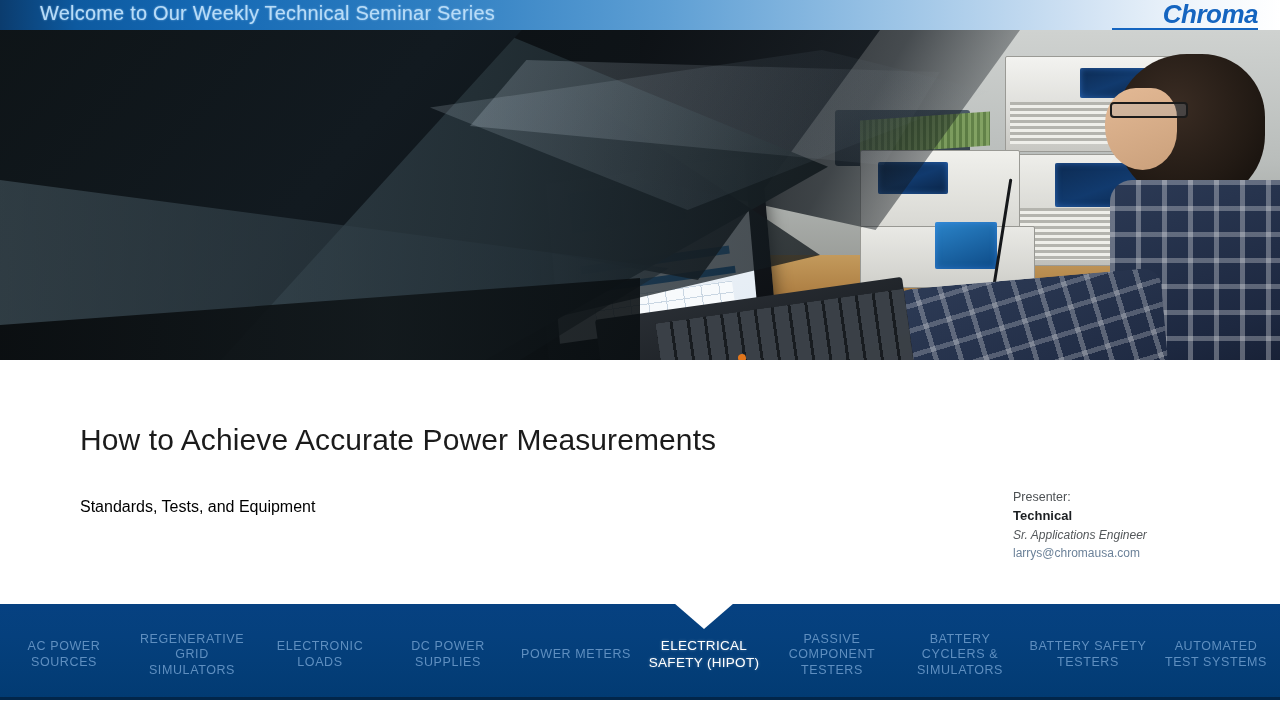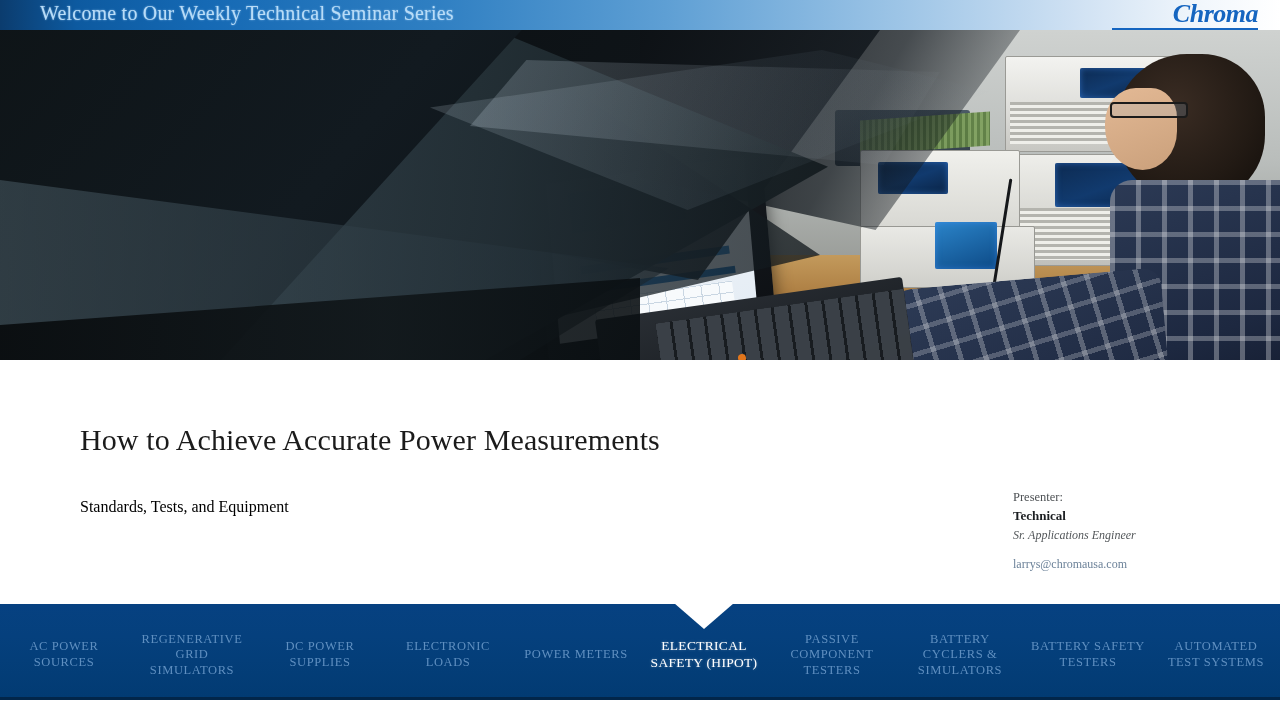--- a/index.html
+++ b/index.html
@@ -1,20 +1,20 @@
 <!DOCTYPE html>
 <html><head>
 <meta charset="utf-8">
 <title>Chroma Webinar Title Slide</title>
 <style>
   * { margin:0; padding:0; box-sizing:border-box; }
   html,body { width:1280px; height:720px; overflow:hidden; background:#fff; }
   body { font-family:"Liberation Sans", sans-serif; }
 
-  .slide { position:relative; width:1280px; height:720px; background:#ffffff; overflow:hidden;font-family:Liberation Serif, serif; }
+  .slide { position:relative; width:1280px; height:720px; background:#ffffff; overflow:hidden; }
 
   
   .banner {
     position:absolute; left:0; top:0; width:1280px; height:30px;
     background:linear-gradient(to right,
         #0b3c6e 0%, #0d5aa0 6%, #1569b4 16%, #2f7fc2 34%,
         #5e9fd4 52%, #9cc4e6 70%, #cfe1f3 84%, #f2f7fc 94%, #ffffff 100%);
     overflow:hidden;
   }
   .banner-text {
@@ -219,21 +219,21 @@
   .title-2 { top:101px; }
   .subtitle {
     position:absolute; left:80px; top:138px;
     font-size:16px; font-weight:400; color:#000000; white-space:nowrap;
   }
 
   .presenter { position:absolute; left:1013px; top:128px; line-height:1.45; }
   .p-label { font-size:12.5px; color:#4d5154; }
   .p-name  { font-size:13px; color:#1c1f22; font-weight:bold; margin-top:1px; }
   .p-role  { font-size:12px; color:#53575a; font-style:italic; margin-top:1px; }
-  .p-mail  { font-size:12px; color:#6c8299; margin-top:12px; }
+  .p-mail  { font-size:12px; color:#6c8299; margin-top:1px; }
 
   
   .navbar {
     position:absolute; left:0; top:604px; width:1280px; height:96px;
     background:linear-gradient(180deg,#064181 0%, #05407d 35%, #023b73 100%);
     border-bottom:3px solid #02264a;
   }
   .nav-notch {
     position:absolute; left:0; top:0; width:1280px; height:24px; pointer-events:none;
   }
@@ -342,24 +342,24 @@
   <div class="navbar">
     <div class="nav-notch">
       <div class="notch-tri" style="left: 674px;"></div>
     </div>
     <div class="nav-items" id="nav-items">
         <div class="nav-item">AC POWER
 SOURCES</div>
         <div class="nav-item">REGENERATIVE
 GRID
 SIMULATORS</div>
+        <div class="nav-item">ELECTRONIC
+LOADS</div>
         <div class="nav-item">DC POWER
 SUPPLIES</div>
-        <div class="nav-item">ELECTRONIC
-LOADS</div>
         <div class="nav-item">POWER METERS</div>
         <div class="nav-item active">ELECTRICAL
 SAFETY (HIPOT)</div>
         <div class="nav-item">PASSIVE
 COMPONENT
 TESTERS</div>
         <div class="nav-item">BATTERY
 CYCLERS &amp;
 SIMULATORS</div>
         <div class="nav-item">BATTERY SAFETY

